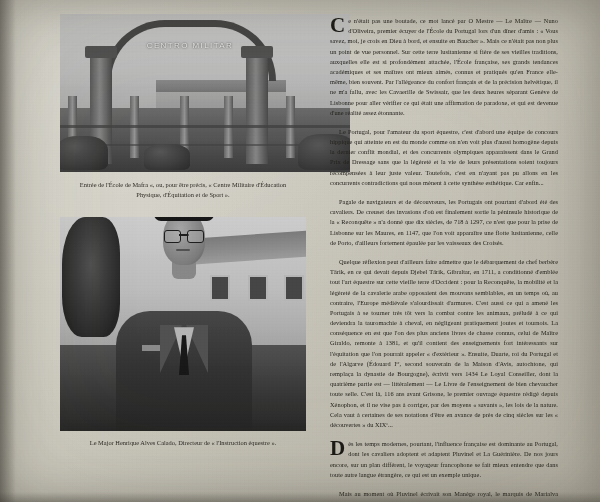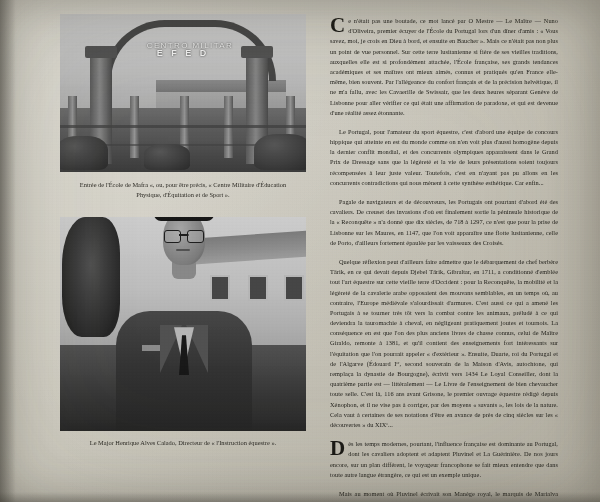--- a/index.html
+++ b/index.html
@@ -64,21 +64,21 @@
     top: 14px;
     width: 246px;
   }
   .photo {
     position: relative;
     overflow: hidden;
     filter: grayscale(1) contrast(1.05);
   }
   
   .photo-top {
-    width: 246px;
+    width: 290px;
     height: 158px;
     background: linear-gradient(180deg, #b9b7ae 0%, #a8a69d 38%, #8e8c84 100%);
   }
   .sky {
     position: absolute;
     left: 0; right: 0; top: 0;
     height: 96px;
     background: linear-gradient(180deg, #c9c7bf 0%, #bcbab2 60%, #adaba3 100%);
   }
   .ground {
@@ -410,21 +410,20 @@
   <div class="left-col">
 
     <div class="photo photo-top">
       <div class="sky"></div>
       <div class="roofline"></div>
       <div class="ground"></div>
 
       <div class="gate-arch">
         <div class="arch-label">CENTRO MILITAR</div>
       </div>
-      <div class="arch-label2">E F E D</div>
 
       <div class="pillar p1">
         <div class="pillar-cap"></div>
       </div>
       <div class="pillar p2">
         <div class="pillar-cap"></div>
       </div>
 
       <div class="col-small c1"></div>
       <div class="col-small c2"></div>

